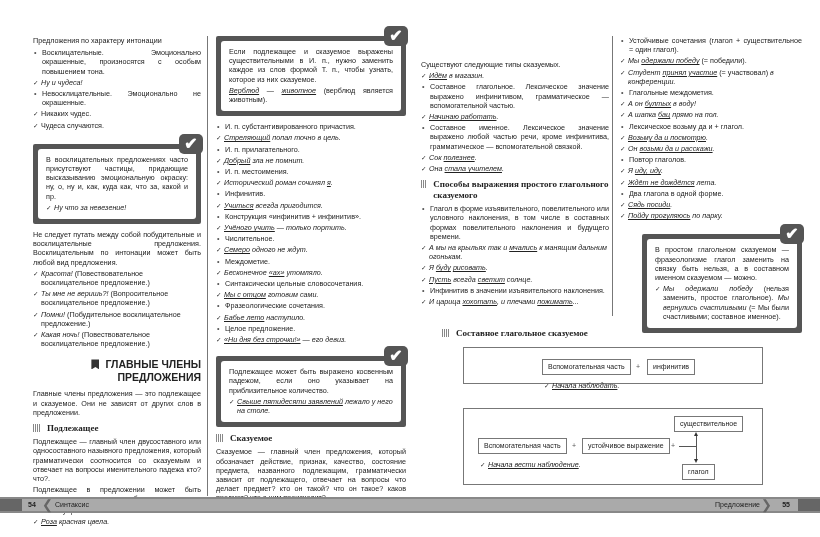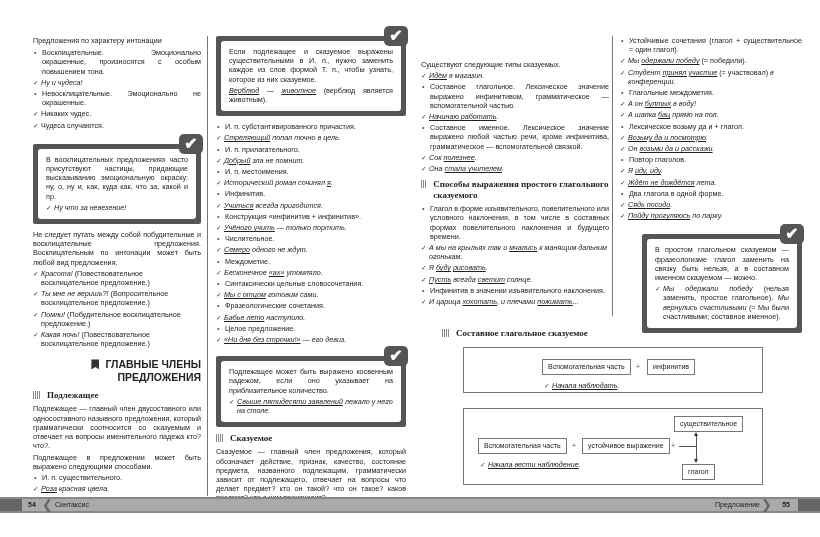--- a/index.html
+++ b/index.html
@@ -57,20 +57,21 @@
   <p>Не следует путать между собой побудительные и восклицательные предложения. Восклицательным по интонации может быть любой вид предложения.</p>
   <div class="ex"><span>Красота!</span><span class="n"> (Повествовательное восклицательное предложение.)</span></div>
   <div class="ex"><span>Ты мне не веришь?!</span><span class="n"> (Вопросительное восклицательное предложение.)</span></div>
   <div class="ex"><span>Помни!</span><span class="n"> (Побудительное восклицательное предложение.)</span></div>
   <div class="ex"><span>Какая ночь!</span><span class="n"> (Повествовательное восклицательное предложение.)</span></div>
 
   <div class="chapter-title">
     <span class="flag"></span><span>ГЛАВНЫЕ ЧЛЕНЫ</span><br>
     <span>ПРЕДЛОЖЕНИЯ</span>
   </div>
+  <p><span class="b">Главные члены предложения</span><span> — это подлежащее и сказуемое. Они не зависят от других слов в предложении.</span></p>
 
   <div class="h-sec">
       <span class="mark"></span>
       <span>Подлежащее</span>
     </div>
   <p><span class="b">Подлежащее</span><span> — главный член двусоставного или односоставного назывного предложения, который грамматически соотносится со сказуемым и отвечает на вопросы именительного падежа </span><span class="b">кто? что?</span>.</p>
   <p>Подлежащее в предложении может быть выражено следующими способами.</p>
   <div class="bullet">И. п. существительного.</div>
   <div class="ex"><span class="u">Роза</span><span> красная цвела.</span></div>
 </div>
@@ -168,21 +169,21 @@
       <p style="padding-left:8px;position:relative;"><span style="position:absolute;left:0;font-size:6.5px;">✓</span><span class="i">Мы одержали победу</span><span> (нельзя заменить, простое глагольное). </span><span class="i">Мы вернулись счастливыми</span><span> (= Мы были счастливыми; составное именное).</span></p>
     </div>
   </div>
 </div>
 
 <div class="h-sec" style="position:absolute; left:442px; top:328px; margin:0;">
     <span class="mark"></span>
     <span>Составное глагольное сказуемое</span>
   </div>
 
-<div class="diagram" style="left:463px; top:347px; width:300px; height:46px;">
+<div class="diagram" style="left:463px; top:347px; width:300px; height:37px;">
   <div class="dbox" style="left:78px; top:11px; height:16px;">Вспомогательная часть</div>
   <div class="plus" style="left:172px; top:14px;">+</div>
   <div class="dbox" style="left:183px; top:11px; height:16px;">инфинитив</div>
   <div class="ex" style="position:absolute; left:80px; top:33px;"><span class="u">Начала наблюдать</span><span>.</span></div>
 </div>
 
 <div class="diagram" style="left:463px; top:408px; width:300px; height:77px;">
   <div class="dbox" style="left:210px; top:7px; height:16px;">существительное</div>
   <div class="dbox" style="left:14px; top:29px; height:16px;">Вспомогательная часть</div>
   <div class="plus" style="left:108px; top:32px;">+</div>

